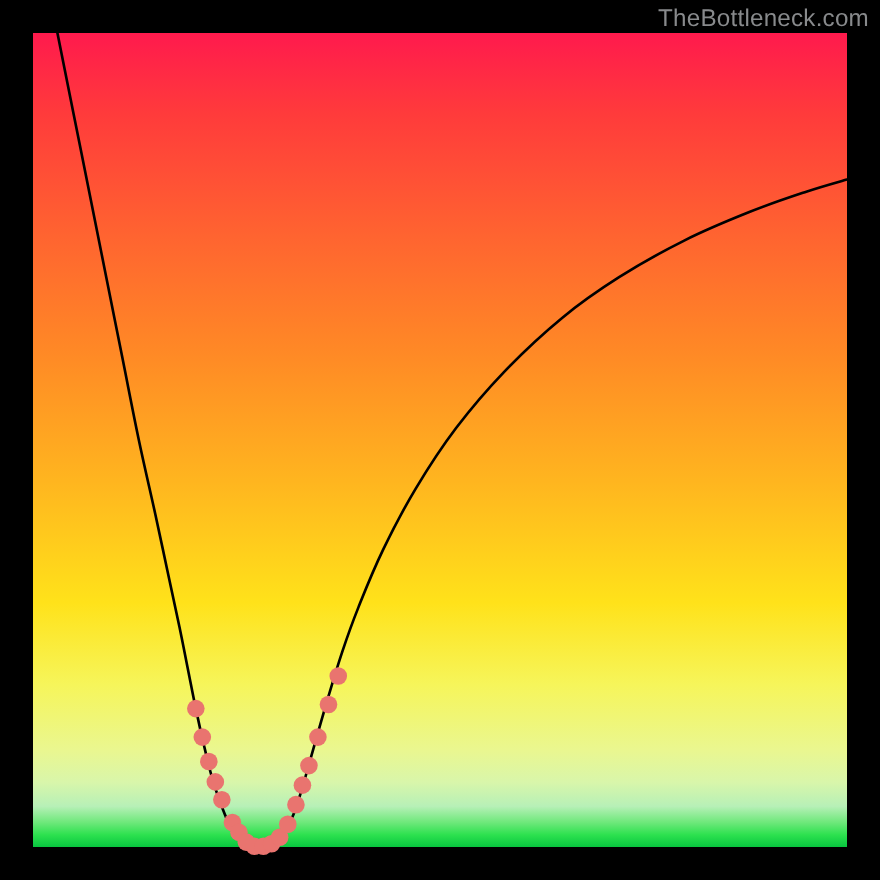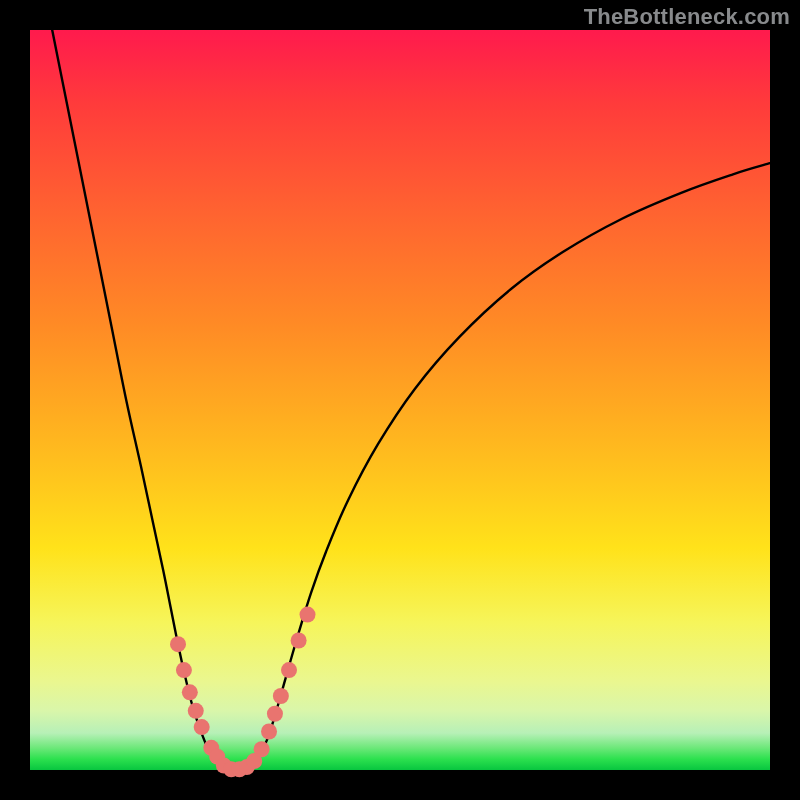--- a/index.html
+++ b/index.html
@@ -37,21 +37,21 @@
       #2de14f 98.5%,
       #08c63f 100%
     );
   }
   .watermark {
     position: absolute;
     top: 4px;
     right: 10px;
     font-family: Arial, Helvetica, sans-serif;
     font-size: 22px;
-    font-weight: 700;
+    font-weight: 400;
     color: #888a8c;
     letter-spacing: 0.2px;
   }
   svg.overlay {
     position: absolute;
     left: 0;
     top: 0;
   }
 </style>
 </head>

